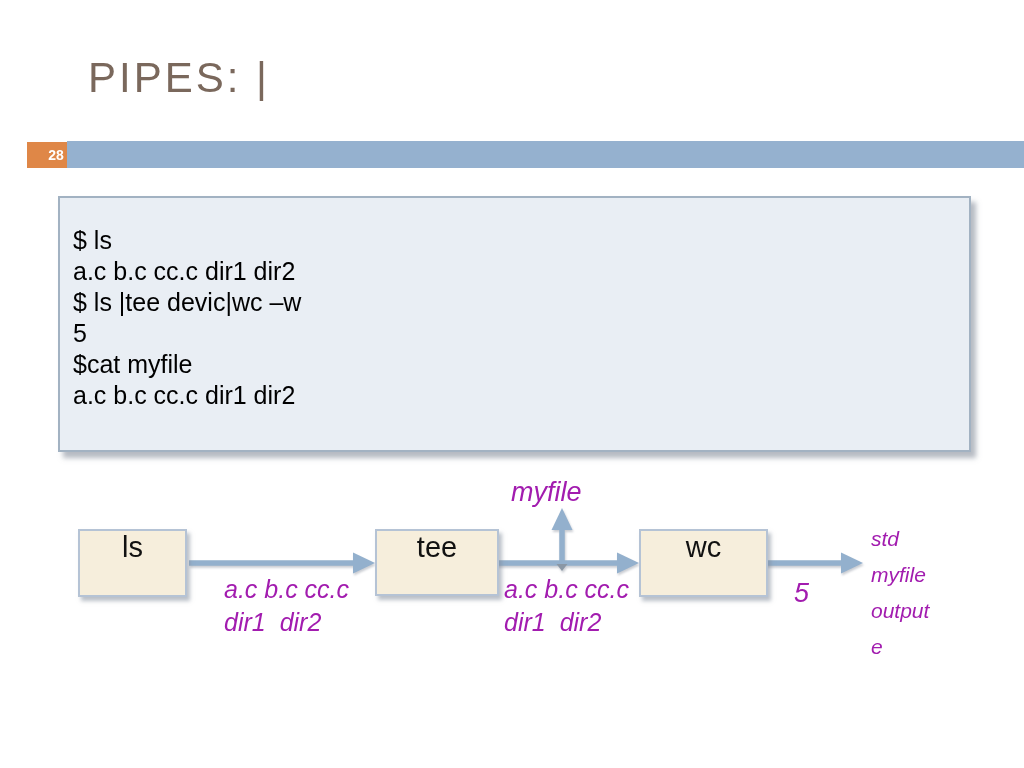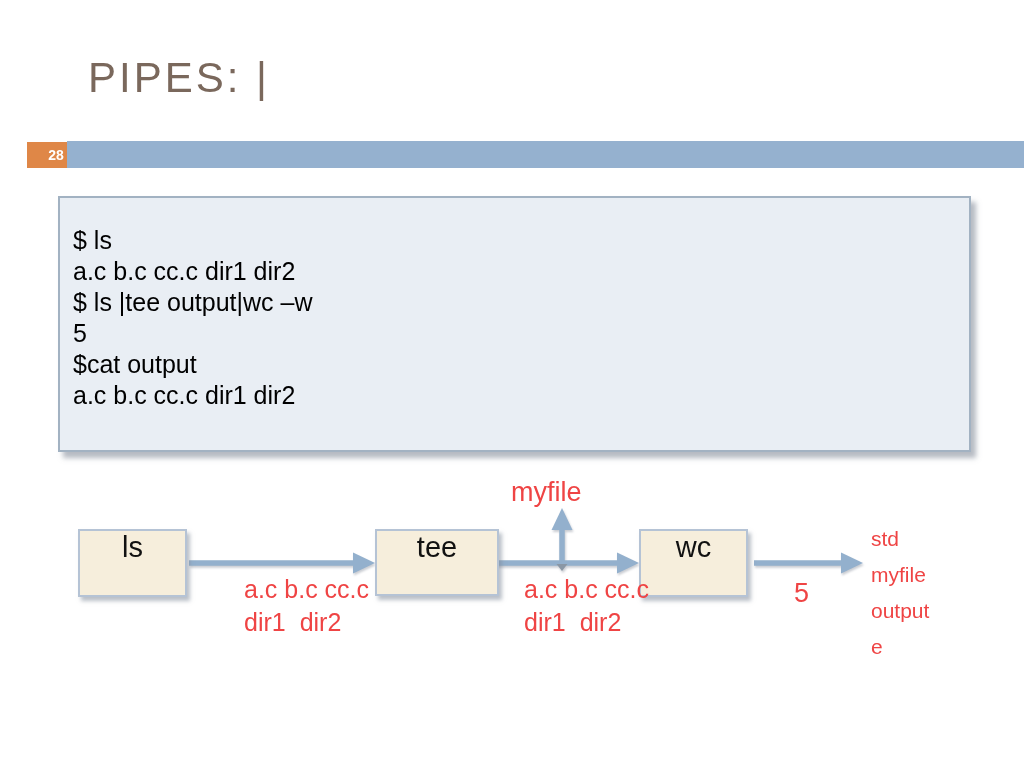--- a/index.html
+++ b/index.html
@@ -44,25 +44,25 @@
     filter: drop-shadow(1px 2px 1px rgba(100,110,125,0.35));
   }
   .node {
     position: absolute; background: #F6EEDC; border: 2px solid #B5C3D5;
     box-shadow: 3px 4px 4px rgba(130,140,155,0.55);
     display: flex; justify-content: center;
     font-size: 29px; color: #111111;
   }
   .node-ls  { left: 78px;  top: 69px; width: 109px; height: 68px; }
   .node-tee { left: 375px; top: 69px; width: 124px; height: 67px; }
-  .node-wc  { left: 639px; top: 69px; width: 109px; height: 68px; }
+  .node-wc  { left: 639px; top: 69px; width: 129px; height: 68px; }
 
-  .dlabel { position: absolute; color: #ef4444; }
+  .dlabel { position: absolute; color: #a21caf; font-style: italic; }
   .file-label   { left: 511px; top: 17px;  font-size: 27px; }
-  .edge-label   { font-size: 25px; line-height: 33px; margin-left: 20px; }
+  .edge-label   { font-size: 25px; line-height: 33px; }
   .edge-ls-tee  { left: 224px; top: 113px; }
   .edge-tee-wc  { left: 504px; top: 113px; }
   .edge-label .dirline { word-spacing: 7px; }
   .count-label  { left: 794px; top: 118px; font-size: 27px; }
   .outdev-label { left: 871px; top: 61px;  font-size: 21px; line-height: 36px; }
 </style>
 </head>
 <body>
 
 <div class="slide">
@@ -70,23 +70,23 @@
   <div class="slide-title">PIPES: |</div>
 
   <div class="page-badge">
     <span>28</span>
   </div>
   <div class="header-bar"></div>
 
   <div class="terminal">
     <div class="terminal-line">$ ls</div>
     <div class="terminal-line">a.c b.c cc.c dir1 dir2</div>
-    <div class="terminal-line">$ ls |tee output|wc –w</div>
+    <div class="terminal-line">$ ls |tee devic|wc –w</div>
     <div class="terminal-line">5</div>
-    <div class="terminal-line">$cat output</div>
+    <div class="terminal-line">$cat myfile</div>
     <div class="terminal-line">a.c b.c cc.c dir1 dir2</div>
   </div>
 
   <div class="diagram">
 
     <svg class="arrow-layer" viewBox="0 0 1024 240">
 
       <line x1="189" y1="103" x2="353" y2="103" stroke="#93B0CD" stroke-width="5.5"></line>
       <polygon points="353,92.5 375,103 353,113.5" fill="#93B0CD"></polygon>
 

